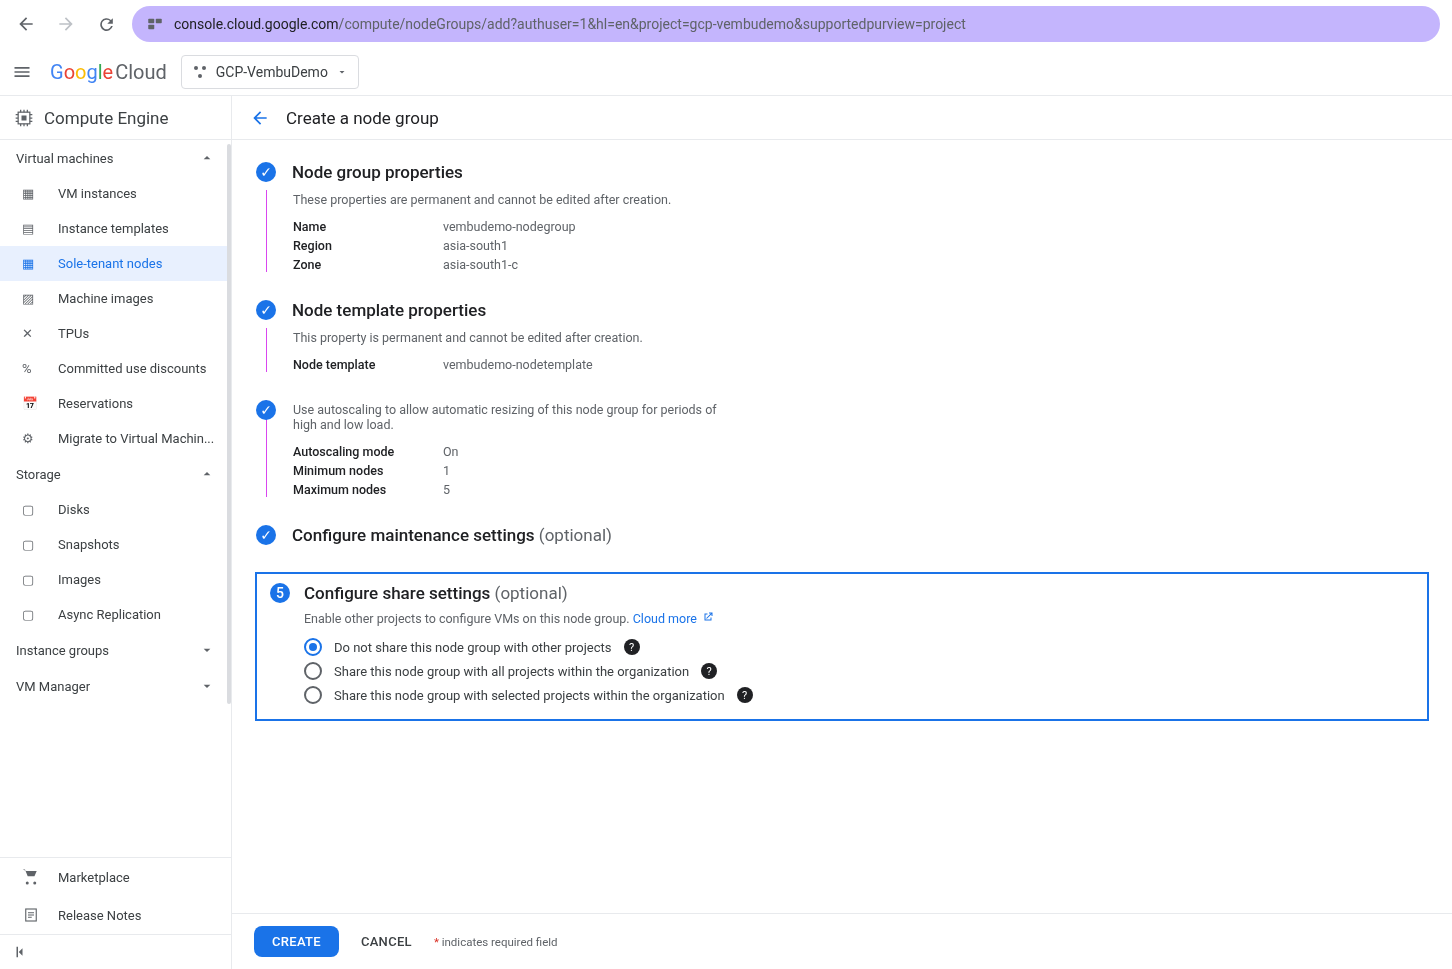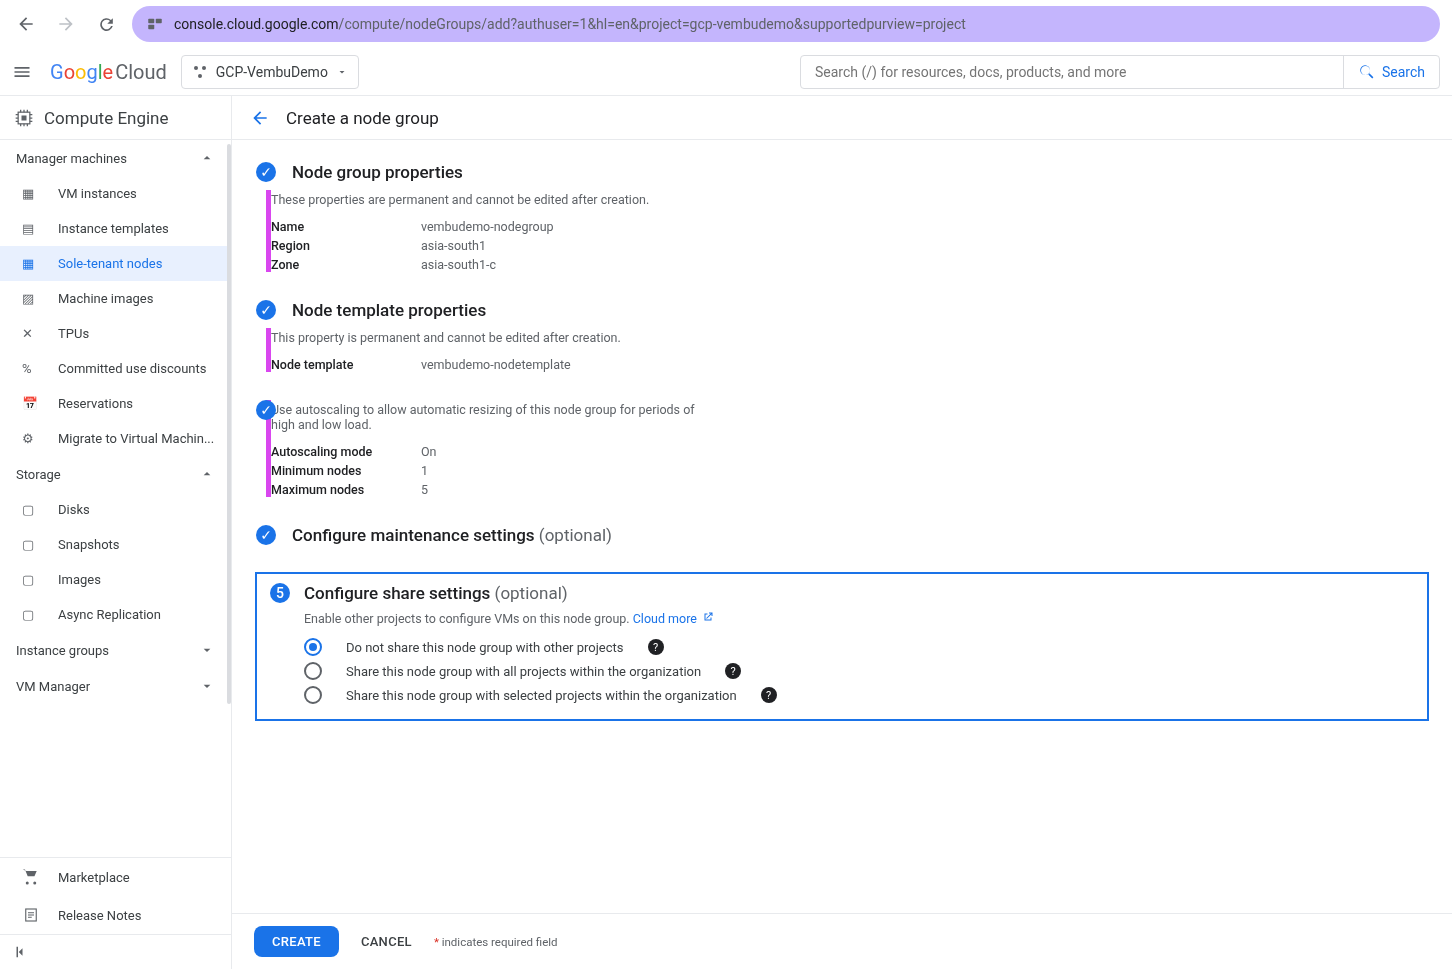--- a/index.html
+++ b/index.html
@@ -42,29 +42,29 @@
 .page-header { height: 44px; display: flex; align-items: center; gap: 16px; padding: 0 18px; border-bottom: 1px solid #e8eaed; }
 .back-arrow { color: #1a73e8; cursor: pointer; }
 .page-title { font-size: 17px; color: #202124; }
 .content { flex: 1; overflow-y: auto; padding: 22px 24px 80px; }
 
 .step { margin-bottom: 28px; position: relative; padding-left: 36px; }
 .step-icon { position: absolute; left: 0; top: 0; width: 20px; height: 20px; border-radius: 50%; background: #1a73e8; color: #fff; display: flex; align-items: center; justify-content: center; font-size: 14px; font-weight: 500; }
 .step-title { font-size: 17px; font-weight: 500; color: #202124; margin-bottom: 8px; }
 .step-title .optional { color: #5f6368; font-weight: 400; }
 .step-desc { font-size: 12.5px; color: #5f6368; margin-bottom: 12px; max-width: 450px; }
-.step-body { border-left: 5px solid #d946ef; margin-left: -26px; padding-top: 2px; }
+.step-body { border-left: 1px solid #d946ef; margin-left: -26px; padding-left: 26px; padding-top: 2px; }
 .kv { display: flex; gap: 0; margin: 4px 0; font-size: 12.5px; }
 .kv .k { width: 150px; color: #202124; font-weight: 500; }
 .kv .v { color: #5f6368; }
 
 .step.current { outline: 2px solid #1a73e8; outline-offset: -1px; padding: 10px 12px 10px 48px; }
 .step.current .step-icon { left: 14px; top: 10px; }
 
-.radio-row { display: flex; align-items: center; gap: 24px; margin: 6px 0; font-size: 13px; color: #3c4043; }
+.radio-row { display: flex; align-items: center; gap: 12px; margin: 6px 0; font-size: 13px; color: #3c4043; }
 .radio { width: 18px; height: 18px; border: 2px solid #5f6368; border-radius: 50%; position: relative; cursor: pointer; }
 .radio.checked { border-color: #1a73e8; }
 .radio.checked::after { content: ""; position: absolute; inset: 3px; background: #1a73e8; border-radius: 50%; }
 .help-icon { width: 16px; height: 16px; background: #202124; color: #fff; border-radius: 50%; font-size: 11px; display: inline-flex; align-items: center; justify-content: center; cursor: pointer; }
 .link { color: #1a73e8; cursor: pointer; }
 .ext-icon { display: inline-block; margin-left: 2px; }
 
 .footer-bar { position: absolute; bottom: 0; left: 0; right: 0; height: 56px; border-top: 1px solid #e8eaed; display: flex; align-items: center; gap: 22px; padding: 0 22px; background: #fff; }
 .btn-primary { background: #1a73e8; color: #fff; padding: 8px 18px; border-radius: 8px; font-size: 13px; font-weight: 500; letter-spacing: 0.3px; cursor: pointer; }
 .btn-flat { color: #3c4043; font-size: 13px; font-weight: 500; letter-spacing: 0.3px; cursor: pointer; }
@@ -121,45 +121,36 @@
     <svg width="16" height="16" viewBox="0 0 24 24">
         <circle cx="6" cy="6" r="3" fill="#5f6368"></circle>
         <circle cx="18" cy="6" r="3" fill="#5f6368"></circle>
         <circle cx="12" cy="18" r="3" fill="#5f6368"></circle>
       </svg>
     <span>GCP-VembuDemo</span>
     <svg width="12" height="12" viewBox="0 0 24 24">
         <path fill="#5f6368" d="M7 10l5 5 5-5z"></path>
       </svg>
   </div>
-  <div class="search-wrap">
-    <input class="search-input" placeholder="Search (/) for resources, docs, products, and more" style="">
-    <div class="search-btn">
-      <svg width="18" height="18" viewBox="0 0 24 24">
-          <path fill="currentColor" d="M15.5 14h-.79l-.28-.27a6.5 6.5 0 1 0-.7.7l.27.28v.79l5 5L20.5 19zM10 16a6 6 0 1 1 0-12 6 6 0 0 1 0 12z"></path>
-        </svg>
-      <span>Search</span>
-    </div>
-  </div>
 </div>
 
 <div class="app">
 
   <div class="sidebar">
     <div class="service-title">
       <svg class="chip-icon" viewBox="0 0 24 24">
           <rect x="5" y="5" width="14" height="14" fill="none" stroke="#5f6368" stroke-width="1.5"></rect>
           <rect x="9" y="9" width="6" height="6" fill="#5f6368"></rect>
           <path stroke="#5f6368" stroke-width="1.5" d="M8 2v3M12 2v3M16 2v3M8 19v3M12 19v3M16 19v3M2 8h3M2 12h3M2 16h3M19 8h3M19 12h3M19 16h3"></path>
         </svg>
       <span>Compute Engine</span>
     </div>
 
     <div class="nav-header">
-      <span>Manager machines</span>
+      <span>Virtual machines</span>
       <svg width="16" height="16" viewBox="0 0 24 24">
           <path fill="#5f6368" d="M7 14l5-5 5 5z"></path>
         </svg>
     </div>
     <div id="vm-items">
         <div class="nav-item">
           <span class="ni-icon">▦</span>
           <span>VM instances</span>
         </div>
         <div class="nav-item">

